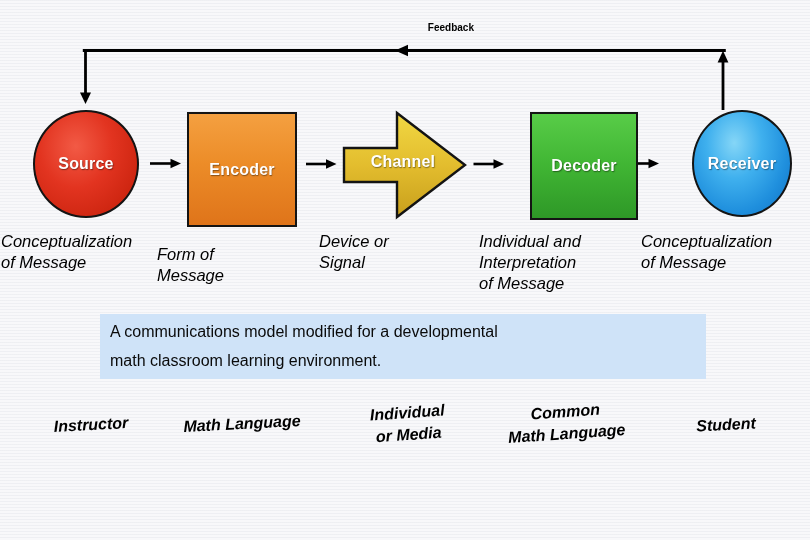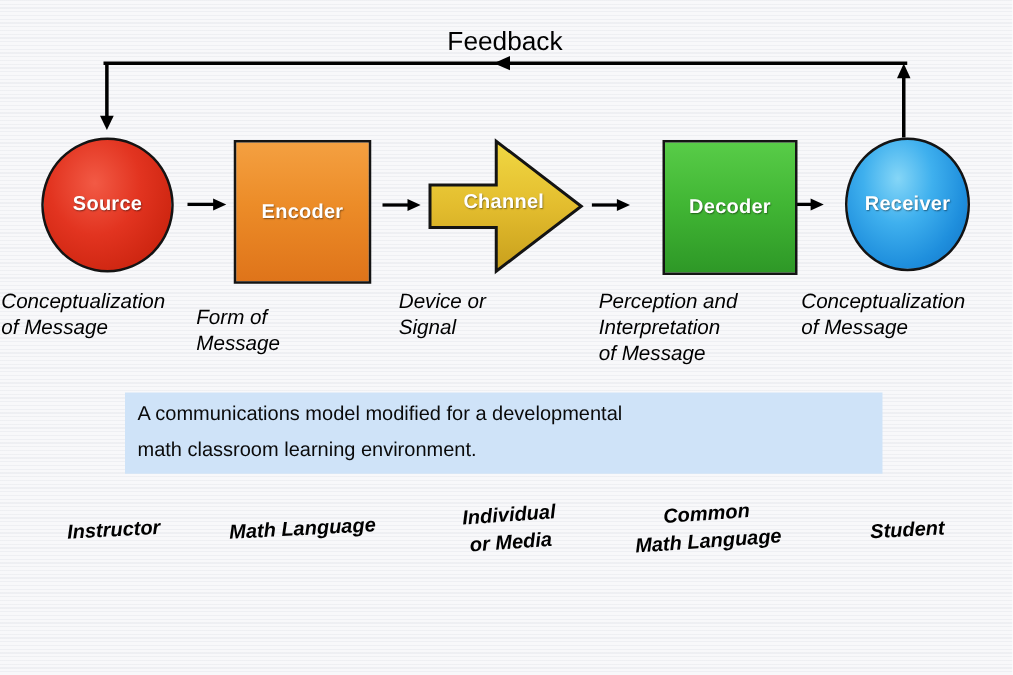--- a/index.html
+++ b/index.html
@@ -5,41 +5,41 @@
   html,body{margin:0;padding:0;}
   body{font-family:"Liberation Sans", sans-serif;background:#ffffff;}
   .stage{
     position:relative;width:810px;height:540px;overflow:hidden;
     background:
       repeating-linear-gradient(180deg, rgba(216,219,226,0.30) 0 1px, rgba(255,255,255,0) 1px 3px),
       #f8f8fa;
   }
   .abs{position:absolute;}
   .feedback-label{
-    left:334px;top:22px;width:140px;text-align:center;
-    font-size:21px;font-weight:400;color:#000;
+    left:334px;top:22px;width:140px;text-align:right;
+    font-size:10px;font-weight:700;color:#000;
   }
   svg.connectors{left:0;top:0;}
   .node{
     box-sizing:border-box;border:2px solid #141414;
     display:flex;align-items:center;justify-content:center;
   }
   .node-label{
     color:#fff;font-weight:700;font-size:16px;letter-spacing:0.2px;
     text-shadow:0.6px 0.8px 1.2px rgba(0,0,0,0.45);
     white-space:nowrap;
   }
   .ellipse{border-radius:50%;}
   .src{left:33px;top:110px;width:106px;height:108px;
     background:radial-gradient(ellipse at 40% 33%, #f25a45 0%, #e23420 42%, #cd2510 78%, #bf2009 100%);}
   .enc{left:187px;top:112px;width:110px;height:115px;
     background:linear-gradient(180deg,#f4a041 0%,#ec8c28 45%,#df741a 100%);}
   .dec{left:530px;top:112px;width:108px;height:108px;
     background:linear-gradient(180deg,#58cc48 0%,#41b634 48%,#2e9827 100%);}
-  .rcv{left:676px;top:110px;width:100px;height:107px;
+  .rcv{left:692px;top:110px;width:100px;height:107px;
     background:radial-gradient(ellipse at 42% 30%, #85d6f7 0%, #3fb0ee 35%, #1f8fdd 68%, #1170c2 100%);}
   .channel-svg{left:340px;top:110px;}
   .channel-text{left:344px;top:153px;width:118px;text-align:center;}
   .role-label{
     top:231px;width:170px;text-align:left;
     font-size:16.5px;line-height:21px;color:#000;white-space:pre-line;font-style:italic;
   }
   .rl-0{left:1px;} .rl-1{left:157px;margin-top:13px;} .rl-2{left:319px;} .rl-3{left:479px;} .rl-4{left:641px;}
   .caption{
     left:100px;top:314px;width:606px;height:65px;
@@ -122,21 +122,21 @@
   <div class="abs node ellipse rcv">
     <span class="node-label">Receiver</span>
   </div>
 
   <div class="abs role-label rl-0">Conceptualization
 of Message</div>
   <div class="abs role-label rl-1">Form of
 Message</div>
   <div class="abs role-label rl-2">Device or
 Signal</div>
-  <div class="abs role-label rl-3">Perception and
+  <div class="abs role-label rl-3">Individual and
 Interpretation
 of Message</div>
   <div class="abs role-label rl-4">Conceptualization
 of Message</div>
 
   <div class="abs caption">
     <div class="caption-text">A communications model modified for a developmental
 math classroom learning environment.</div>
   </div>
 

